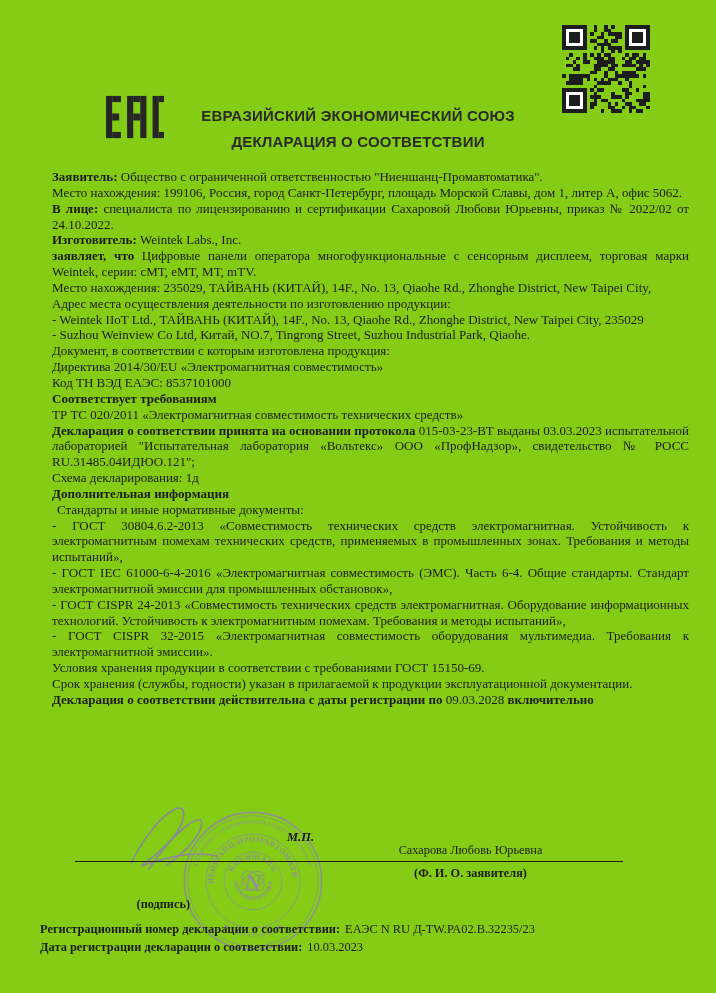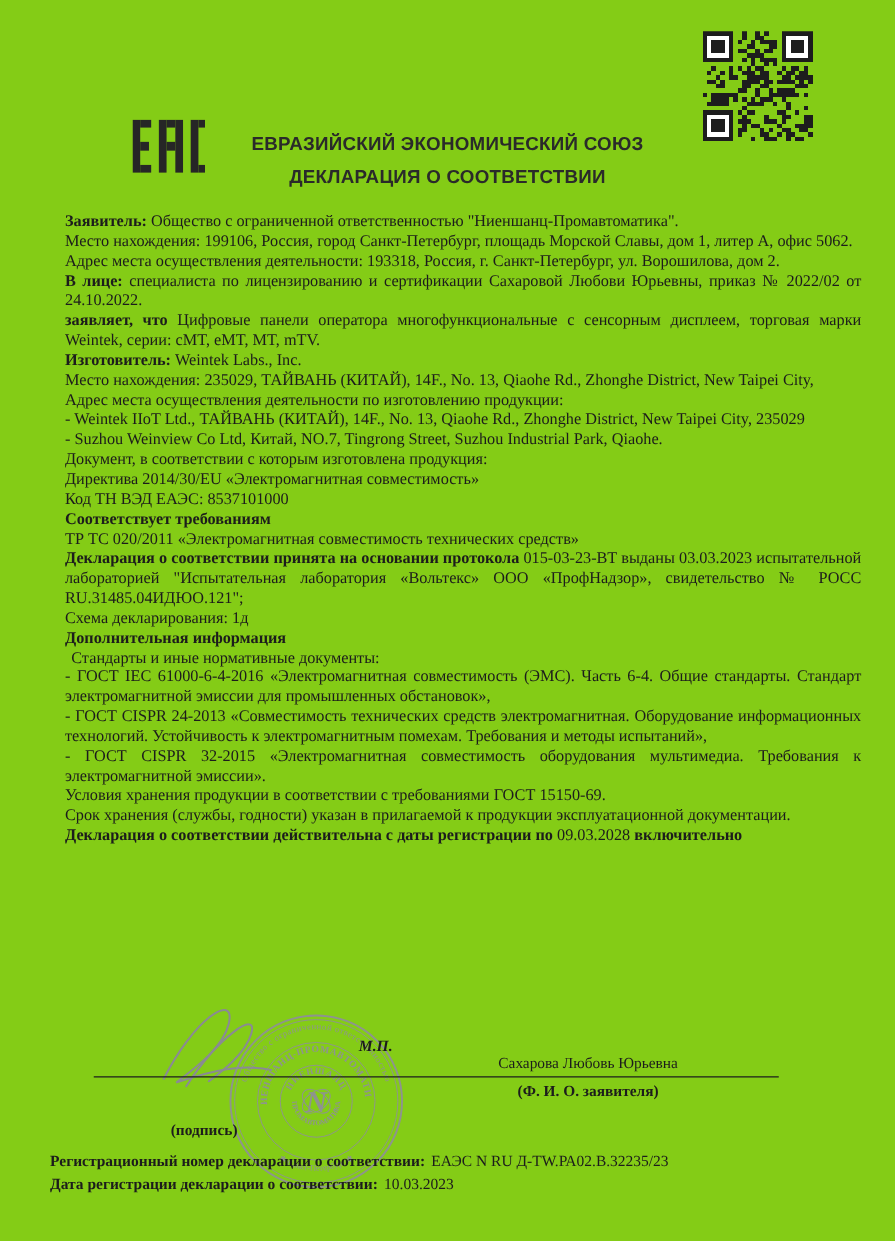--- a/index.html
+++ b/index.html
@@ -264,37 +264,37 @@
         <rect x="0" y="18" width="7" height="7"></rect>
         <rect x="1" y="19" width="5" height="5" fill="#fff"></rect>
         <rect x="2" y="20" width="3" height="3"></rect>
       </g>
   </svg>
 
   <main class="body-text">
     <div id="paragraphs">
         <p><b>Заявитель:</b><span> Общество с ограниченной ответственностью "Ниеншанц-Промавтоматика".</span></p>
         <p><span>Место нахождения: 199106, Россия, город Санкт-Петербург, площадь Морской Славы, дом 1, литер А, офис 5062.</span></p>
-        <p><span>Адрес места осуществления деятельности: 193318, Россия, г. Санкт-Петербург, ул. Ворошилова, дом 2.</span></p>
         <p><b>В лице:</b><span> специалиста по лицензированию и сертификации Сахаровой Любови Юрьевны, приказ № 2022/02 от 24.10.2022.</span></p>
+        <p><b>Изготовитель:</b><span> Weintek Labs., Inc.</span></p>
         <p><b>заявляет, что</b><span> Цифровые панели оператора многофункциональные с сенсорным дисплеем, торговая марки Weintek, серии: cMT, eMT, MT, mTV.</span></p>
-        <p><b>Изготовитель:</b><span> Weintek Labs., Inc.</span></p>
         <p><span>Место нахождения: 235029, ТАЙВАНЬ (КИТАЙ), 14F., No. 13, Qiaohe Rd., Zhonghe District, New Taipei City,</span></p>
         <p><span>Адрес места осуществления деятельности по изготовлению продукции:</span></p>
         <p><span>- Weintek IIoT Ltd., ТАЙВАНЬ (КИТАЙ), 14F., No. 13, Qiaohe Rd., Zhonghe District, New Taipei City, 235029</span></p>
         <p><span>- Suzhou Weinview Co Ltd, Китай, NO.7, Tingrong Street, Suzhou Industrial Park, Qiaohe.</span></p>
         <p><span>Документ, в соответствии с которым изготовлена продукция:</span></p>
         <p><span>Директива 2014/30/EU «Электромагнитная совместимость»</span></p>
         <p><span>Код ТН ВЭД ЕАЭС: 8537101000</span></p>
         <p><b>Соответствует требованиям</b></p>
         <p><span>ТР ТС 020/2011 «Электромагнитная совместимость технических средств»</span></p>
         <p><b>Декларация о соответствии принята на основании протокола</b><span> 015-03-23-ВТ выданы 03.03.2023 испытательной лабораторией "Испытательная лаборатория «Вольтекс» ООО «ПрофНадзор», свидетельство № РОСС RU.31485.04ИДЮО.121";</span></p>
         <p><span>Схема декларирования: 1д</span></p>
         <p><b>Дополнительная информация</b></p>
         <p class="indent"><span>Стандарты и иные нормативные документы:</span></p>
+        <p><span>- ГОСТ 30804.6.2-2013 «Совместимость технических средств электромагнитная. Устойчивость к электромагнитным помехам технических средств, применяемых в промышленных зонах. Требования и методы испытаний»,</span></p>
         <p><span>- ГОСТ IEC 61000-6-4-2016 «Электромагнитная совместимость (ЭМС). Часть 6-4. Общие стандарты. Стандарт электромагнитной эмиссии для промышленных обстановок»,</span></p>
         <p><span>- ГОСТ CISPR 24-2013 «Совместимость технических средств электромагнитная. Оборудование информационных технологий. Устойчивость к электромагнитным помехам. Требования и методы испытаний»,</span></p>
         <p><span>- ГОСТ CISPR 32-2015 «Электромагнитная совместимость оборудования мультимедиа. Требования к электромагнитной эмиссии».</span></p>
         <p><span>Условия хранения продукции в соответствии с требованиями ГОСТ 15150-69.</span></p>
         <p><span>Срок хранения (службы, годности) указан в прилагаемой к продукции эксплуатационной документации.</span></p>
       </div>
     <p class="validity" id="validity"><b>Декларация о соответствии действительна с даты регистрации по</b><span> 09.03.2028 </span><b>включительно</b></p>
   </main>
 
   <svg class="autograph" viewBox="0 0 185 86">

